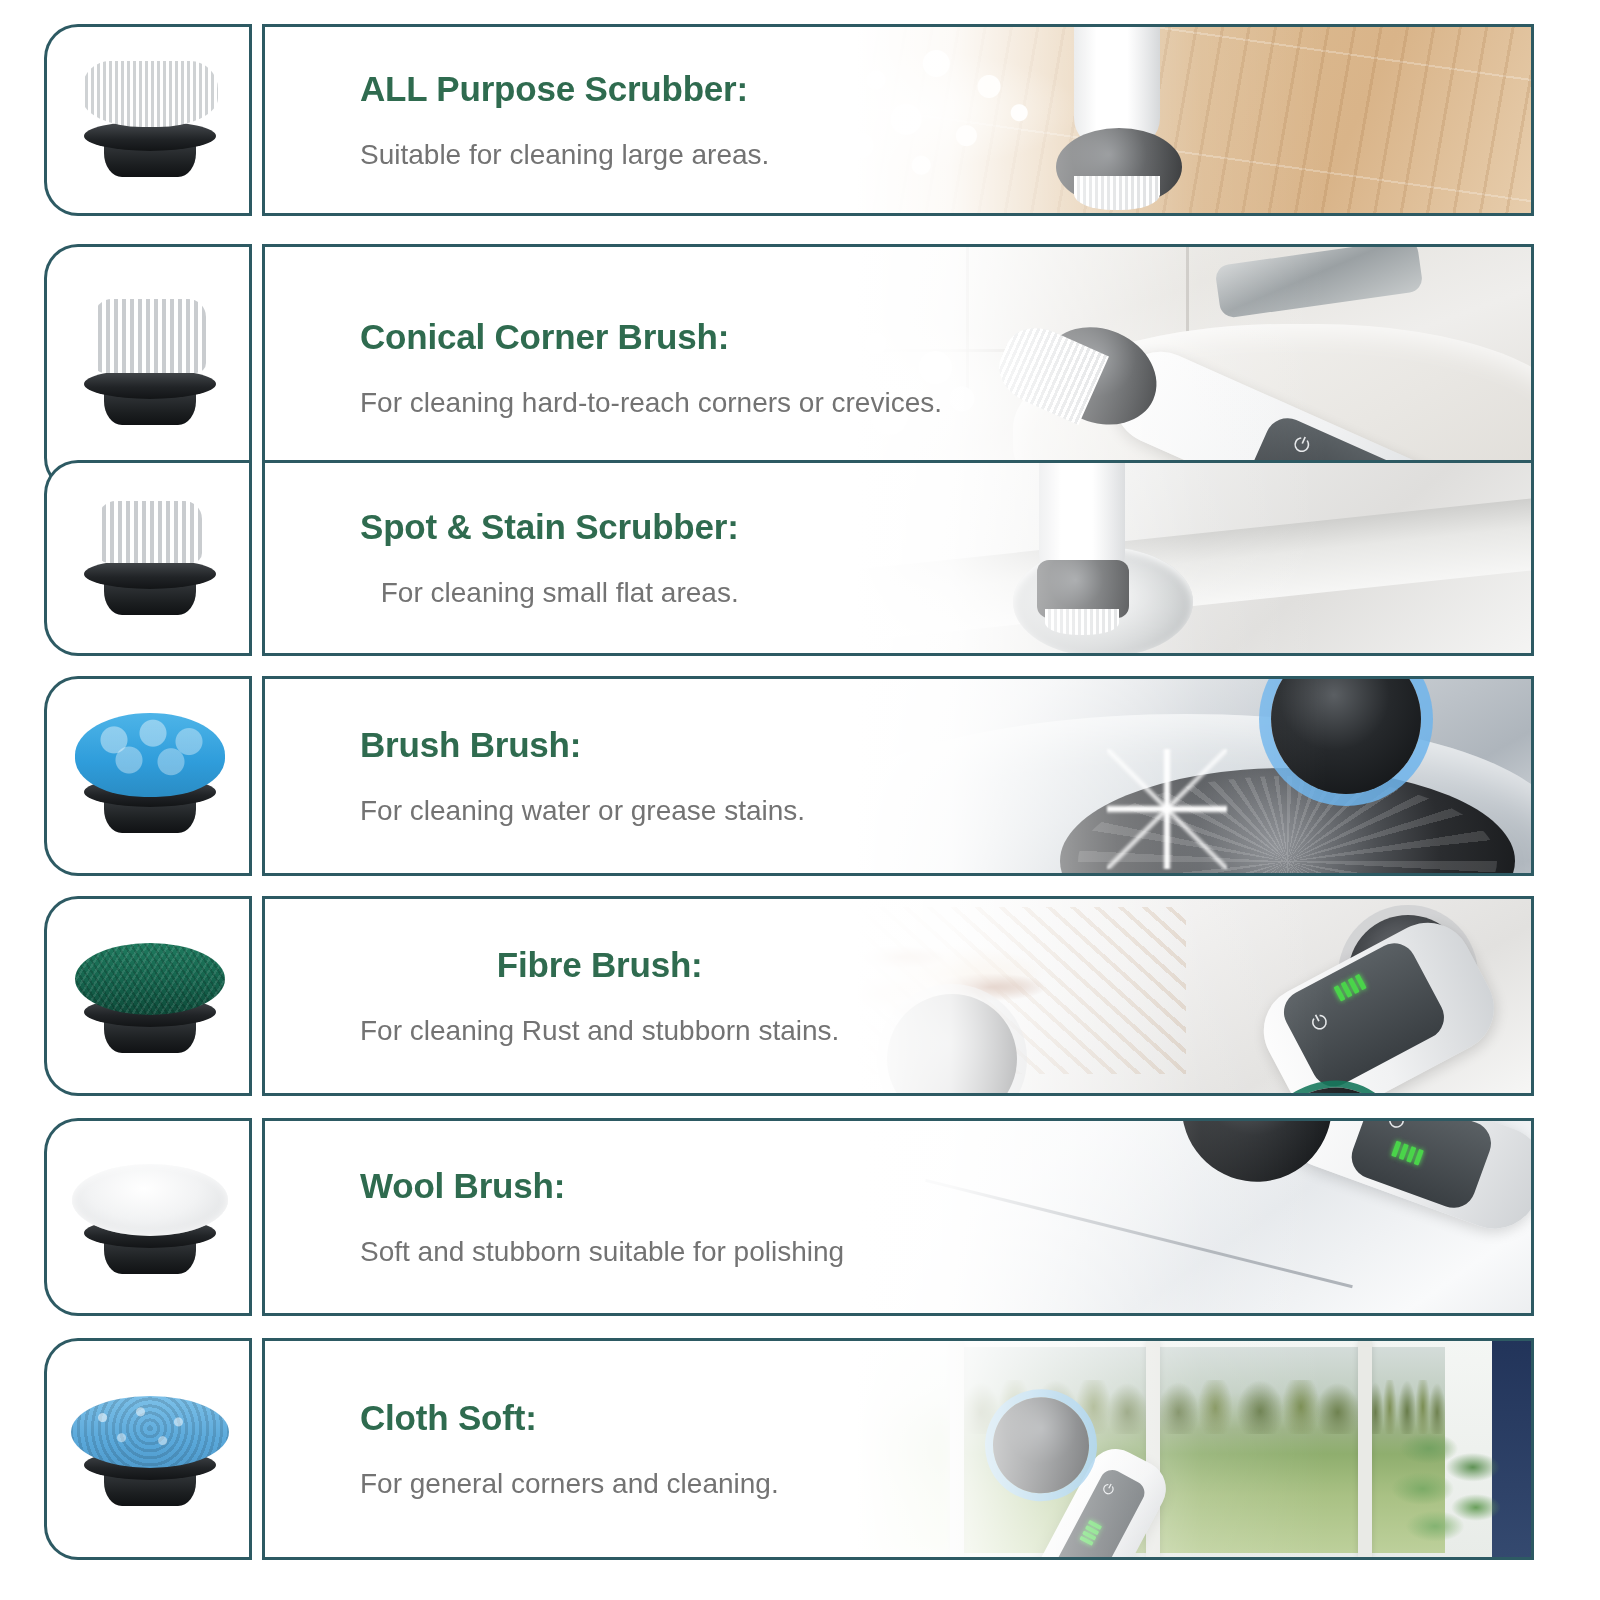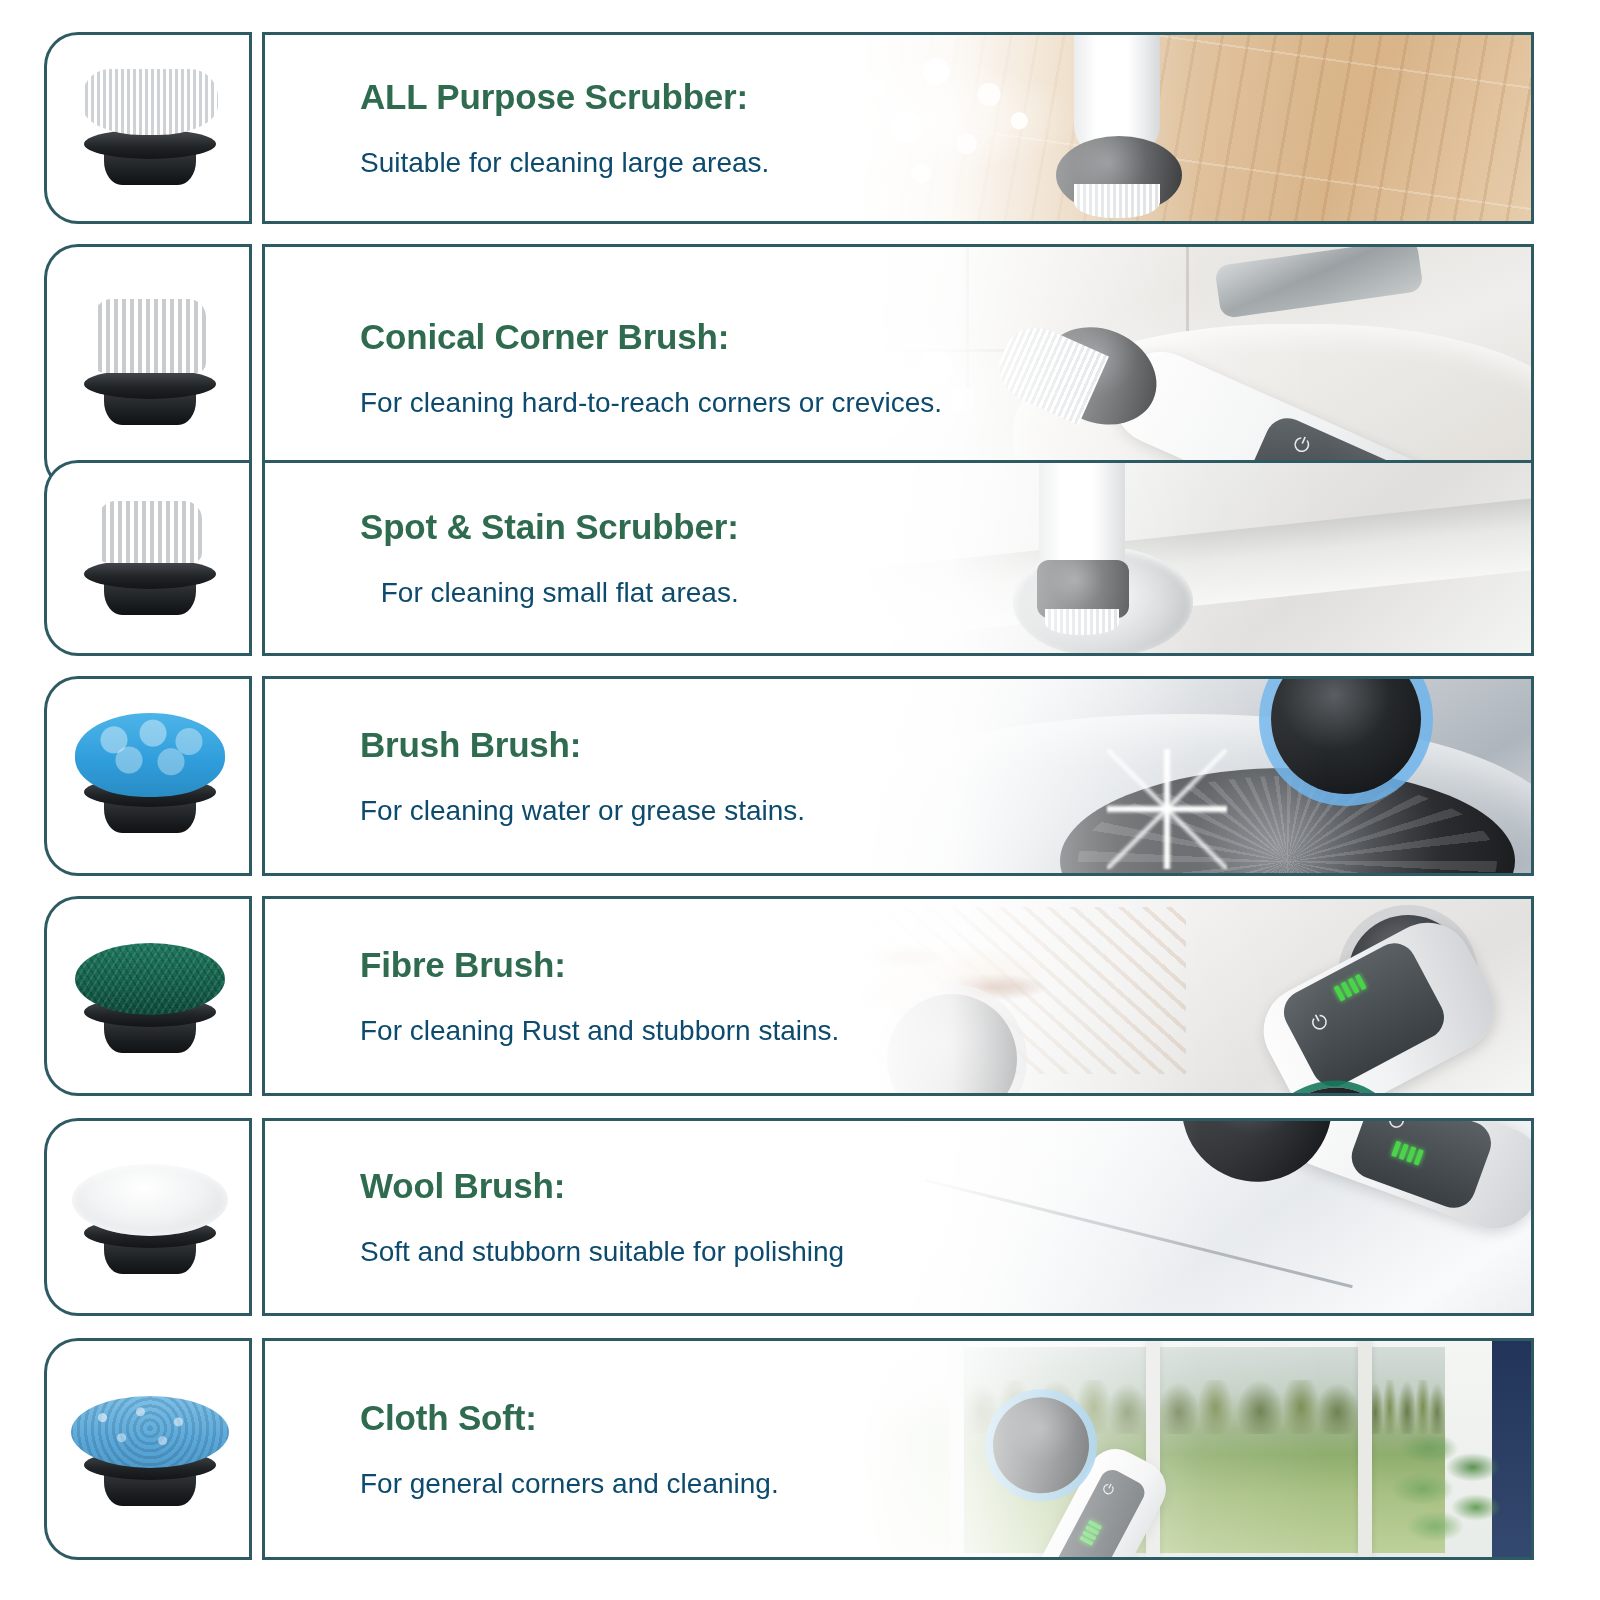--- a/index.html
+++ b/index.html
@@ -80,21 +80,21 @@
   }
   .title {
     color: #2f6b4f;
     font-size: 35px;
     font-weight: bold;
     letter-spacing: -0.2px;
     white-space: nowrap;
   }
   .desc {
     margin-top: 30px;
-    color: #0c4a6e;
+    color: #737373;
     font-size: 28px;
     font-weight: normal;
     white-space: nowrap;
   }
 
   
   .scene { position: absolute; inset: 0; overflow: hidden; }
 
   
   .wood {
@@ -361,21 +361,21 @@
       radial-gradient(circle at 58% 62%, rgba(255,255,255,.45) 0 4px, rgba(0,0,0,0) 5px),
       repeating-radial-gradient(circle at 50% 45%, rgba(0,0,0,.12) 0 3px, rgba(0,0,0,0) 3px 7px),
       linear-gradient(180deg, #7cc0e8 0%, #5aa8da 62%, #4f9bcd 100%);
   }
 </style>
 </head>
 <body>
 
 <div id="sheet">
 
-  <div class="row" style="top:32px;height:192px;">
+  <div class="row" style="top:24px;height:192px;">
     <div class="icon-cell">
       <div class="stub"></div>
       <div class="thumb">
         <div class="br-base"></div>
           <div class="br-collar"></div>
         <div class="br-white-bristles"></div>
       </div>
     </div>
     <div class="card">
       <div class="photo">
@@ -478,21 +478,21 @@
           <div class="head-black" style="right:14%;top:-18%;width:150px;height:150px;box-shadow:0 0 0 12px rgba(110,180,235,.85);"></div>
         </div>
       </div>
       <div class="text-block">
         <div class="title">Brush Brush:</div>
         <div class="desc">For cleaning water or grease stains.</div>
       </div>
     </div>
   </div>
 
-  <div class="row" style="top:896px;height:200px;">
+  <div class="row" style="top:896px;height:200px;text-align:center;">
     <div class="icon-cell">
       <div class="stub"></div>
       <div class="thumb">
         <div class="br-base"></div>
           <div class="br-collar"></div>
         <div class="br-pad br-fibre"></div>
       </div>
     </div>
     <div class="card">
       <div class="photo">

